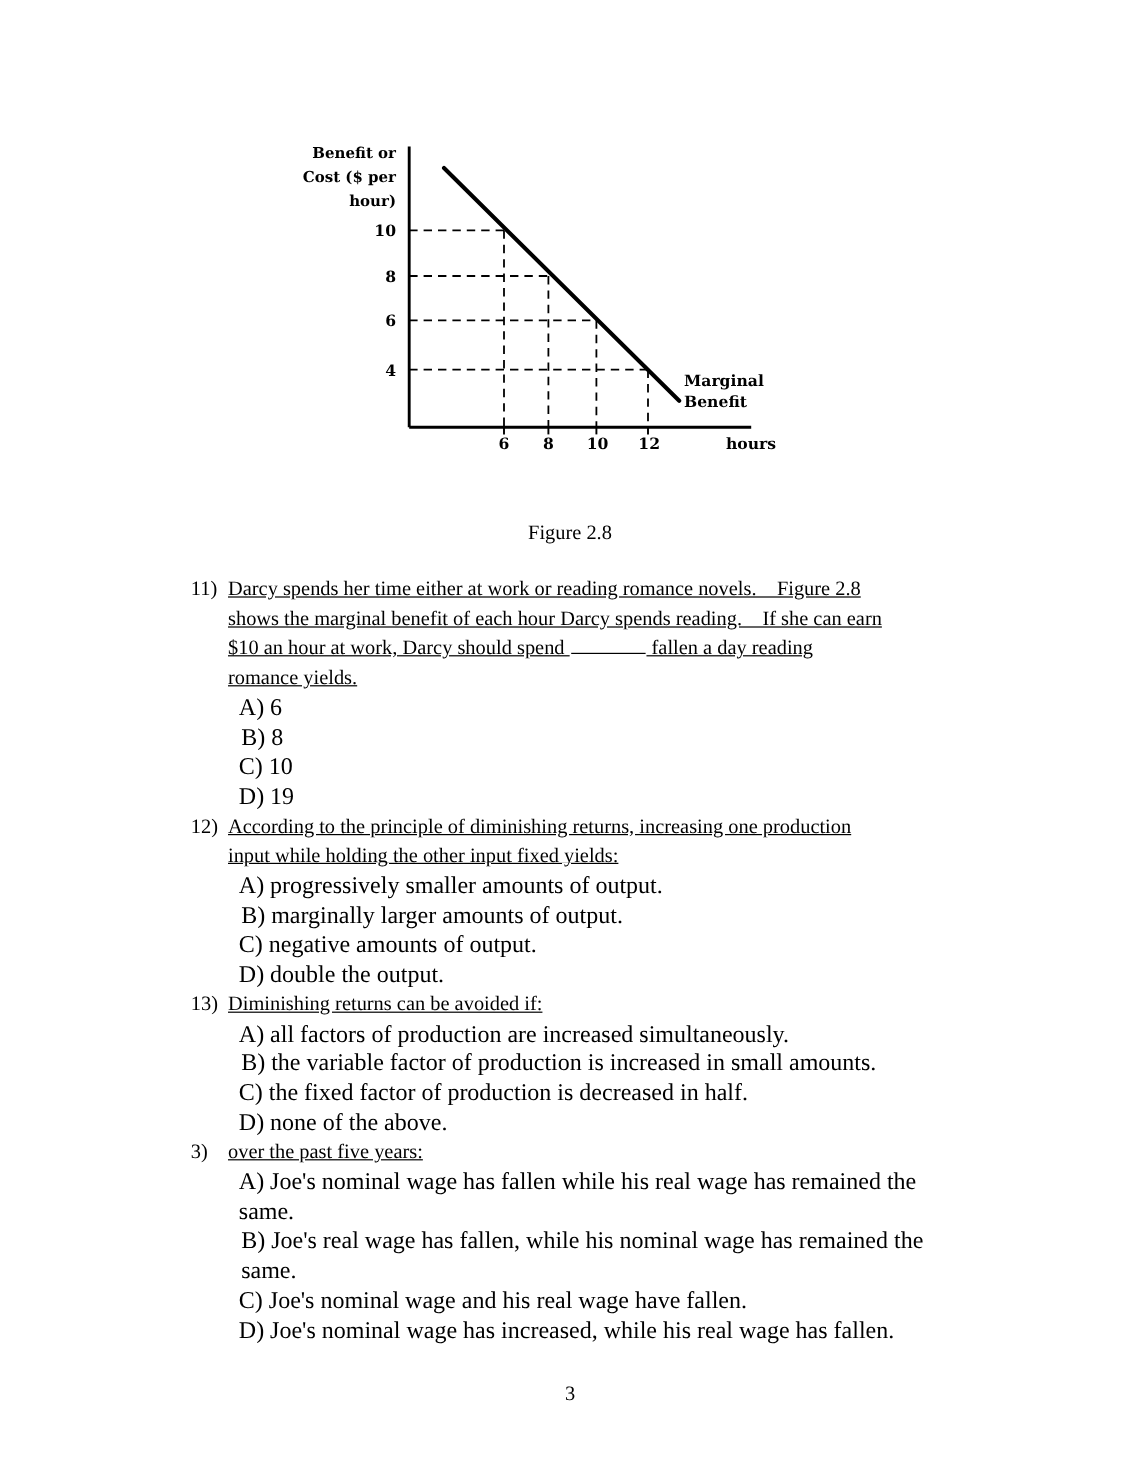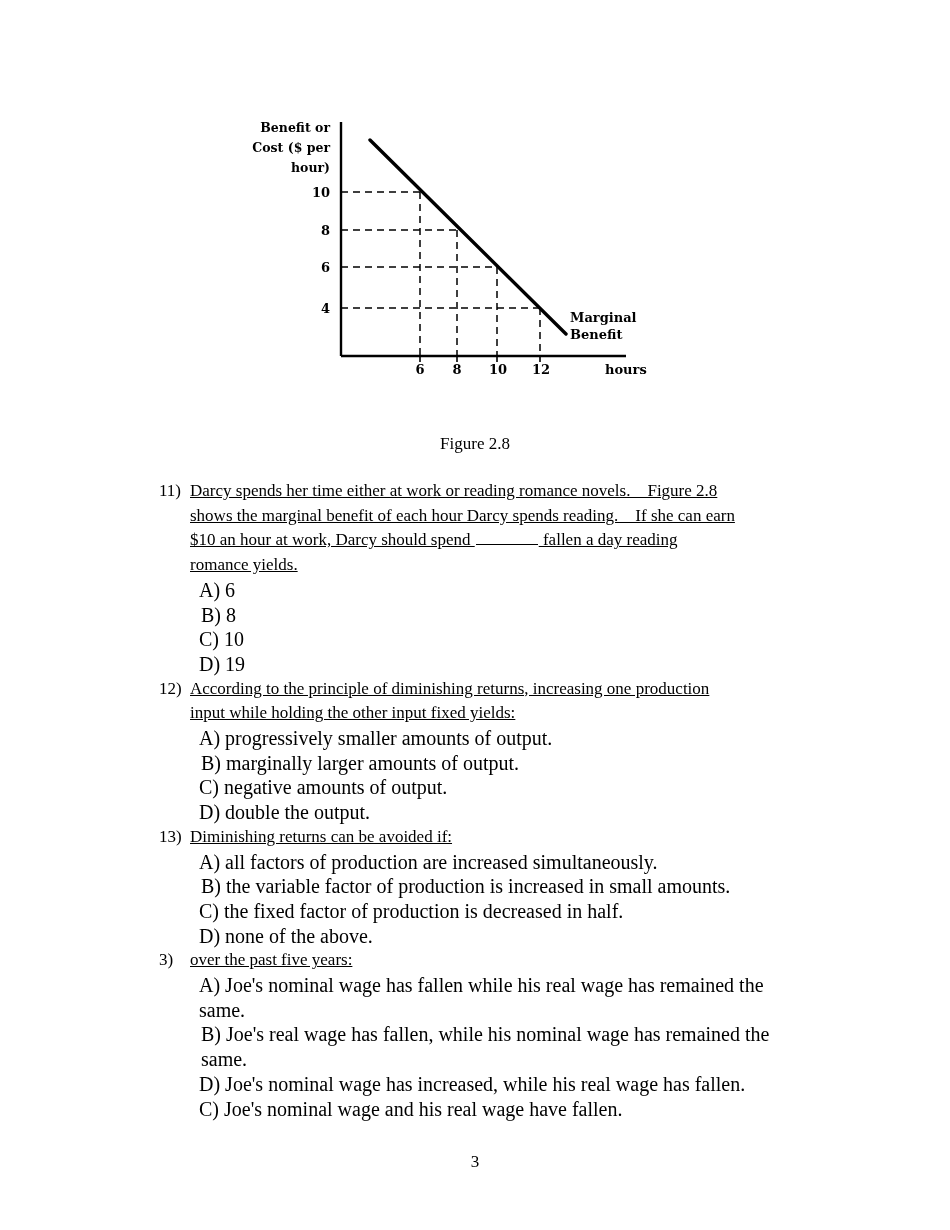--- a/index.html
+++ b/index.html
@@ -216,20 +216,20 @@
   <div class="question">
     <div class="q-stem">
       <span class="q-number">3)</span>
       <span class="q-text">
         <span class="ln">over the past five years:</span>
       </span>
     </div>
     <ul class="options">
       <li class="option">A) Joe's nominal wage has fallen while his real wage has remained the same.</li>
       <li class="option indent-b">B) Joe's real wage has fallen, while his nominal wage has remained the same.</li>
+      <li class="option">C) Joe's nominal wage and his real wage have fallen.</li>
       <li class="option">D) Joe's nominal wage has increased, while his real wage has fallen.</li>
-      <li class="option">C) Joe's nominal wage and his real wage have fallen.</li>
     </ul>
   </div>
 
 </div>
 
 <div id="page-number">3</div>
 
 </body></html>

